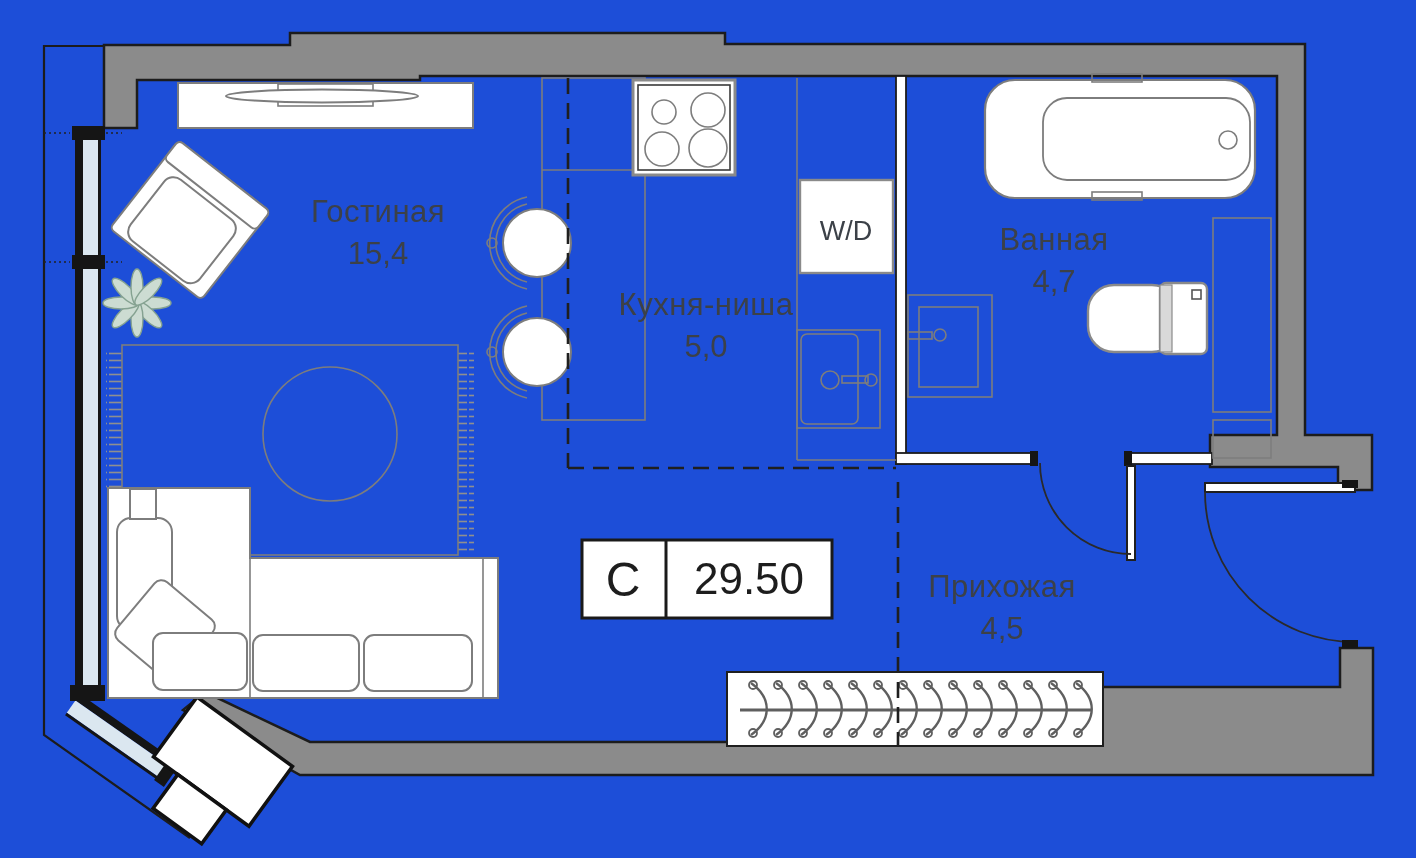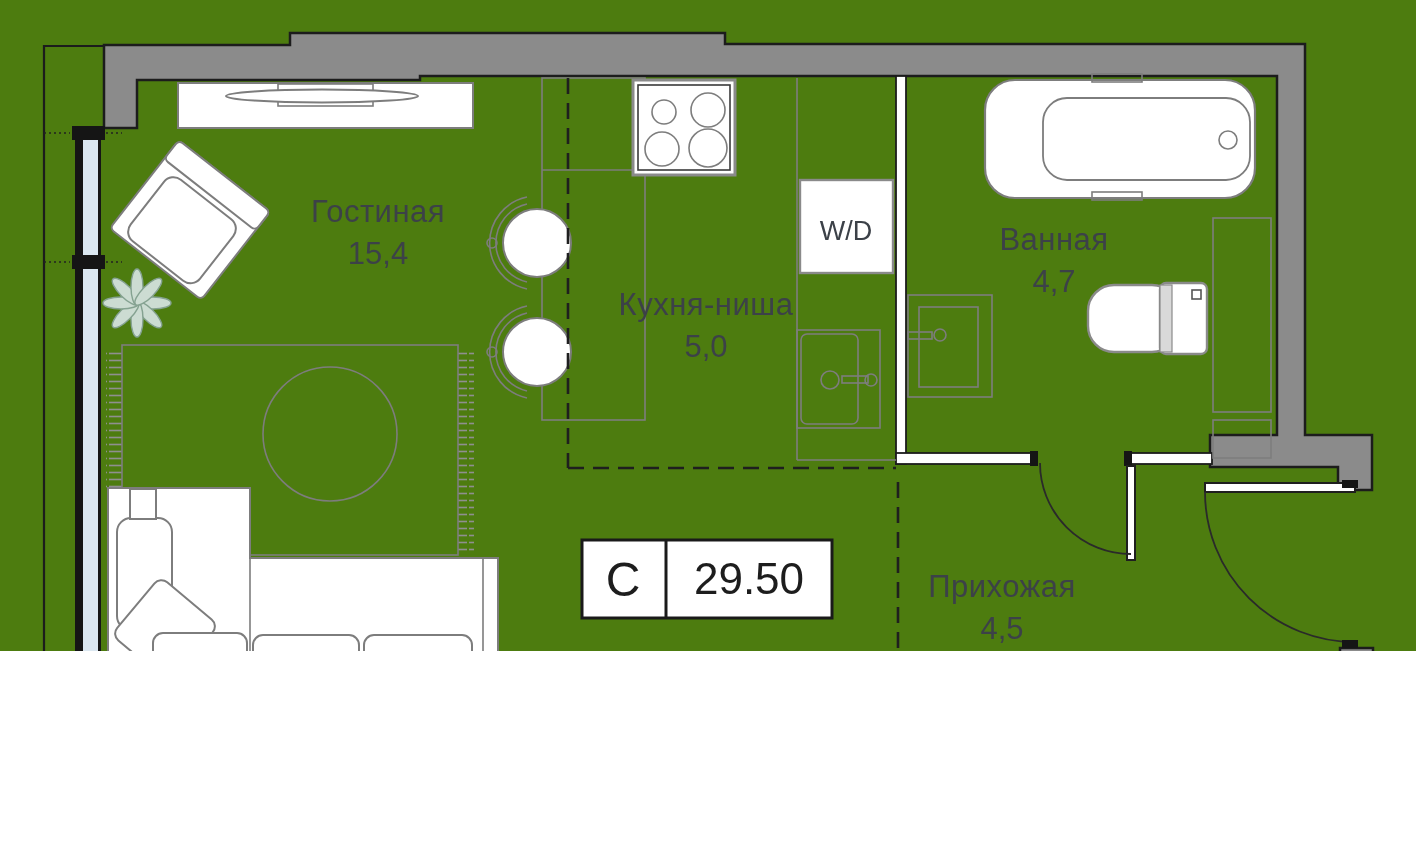--- a/index.html
+++ b/index.html
@@ -1,16 +1,16 @@
 <!DOCTYPE html>
 <html style="--wall: #8b8b8b; --outline: #1c1c1c; --furniture: #7d7d7d; --glass: #dbe7f0; --text: #3c4148; --plant: #ccdcd2; --plant_stroke: #85a291;"><head>
 <meta charset="utf-8">
 <style>
   html,body{margin:0;padding:0;background:#ffffff;}
-  .stage{position:relative;width:1416px;height:651px;background:#4d7c0f;overflow:hidden;
+  .stage{position:relative;width:1416px;height:858px;background:#1d4ed8;overflow:hidden;
          font-family:"Liberation Sans", sans-serif;}
   svg{display:block;}
   .wall{fill:var(--wall,#8b8b8b);stroke:var(--outline,#1c1c1c);stroke-width:2.5;stroke-linejoin:miter;}
   .outline{fill:none;stroke:var(--outline,#1c1c1c);stroke-width:2.2;}
   .partition{fill:#ffffff;stroke:var(--outline,#1c1c1c);stroke-width:1.8;}
   .furn{fill:#ffffff;stroke:var(--furniture,#7d7d7d);stroke-width:2;}
   .furn-thin{fill:none;stroke:var(--furniture,#7d7d7d);stroke-width:1.6;}
   .dark{fill:#151515;stroke:none;}
   .glass{fill:var(--glass,#dbe7f0);stroke:none;}
   .door{fill:#ffffff;stroke:#1f1f1f;stroke-width:2;}

